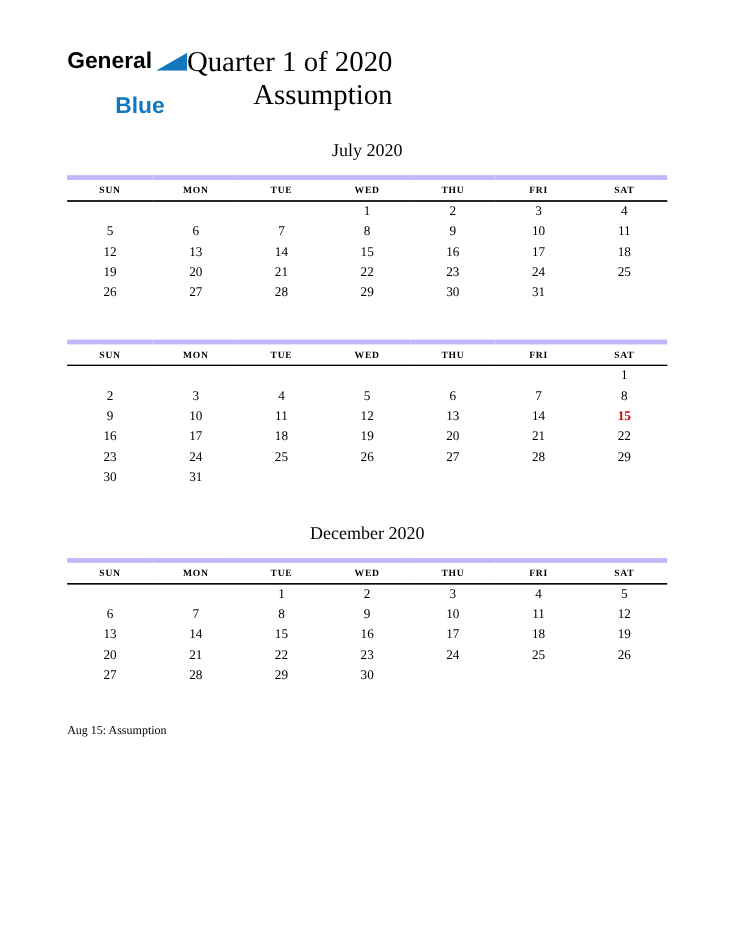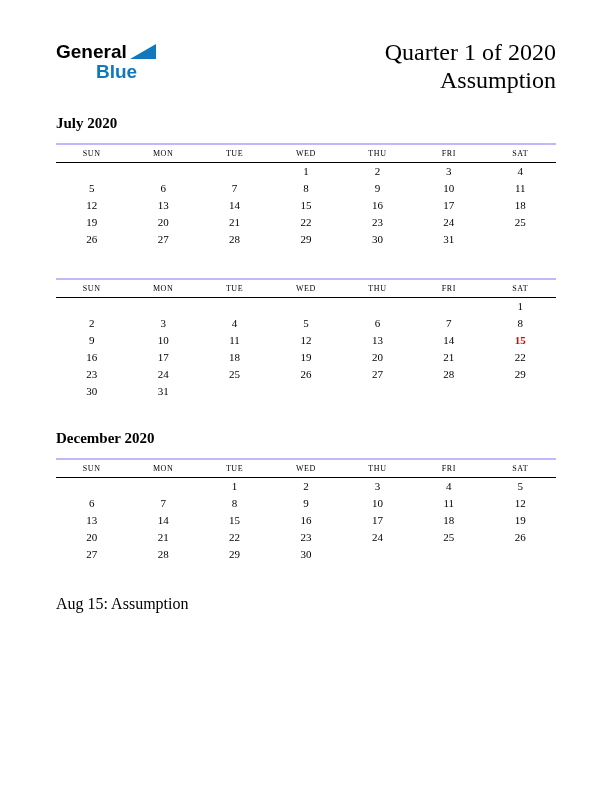--- a/index.html
+++ b/index.html
@@ -8,71 +8,70 @@
     width: 612px;
     height: 792px;
     margin: 0 auto;
     background: #ffffff;
     font-family: "Liberation Serif", serif;
     color: #000000;
     overflow: hidden;
   }
   .header {
     display: flex;
-    justify-content: space-between;
     align-items: flex-start;
     padding: 38px 56px 0 56px;
   }
   .logo {
     font-family: "Liberation Sans", sans-serif;
     font-weight: bold;
     font-size: 19px;
     line-height: 1.0;
     padding-top: 4px;
   }
   .logo-line1 { display: flex; align-items: flex-end; gap: 3px; color: #000000; }
-  .logo-line2 { color: var(--accent-blue, #1178be); padding-left: 40px; margin-top: 1px; }
+  .logo-line2 { color: var(--accent-blue, #1178be); padding-left: 40px; margin-top: 18px; }
   .logo-tri { display: inline-block; margin-bottom: 2px; }
   .title {
     text-align: right;
     font-size: 24px;
     line-height: 1.18;
     font-weight: normal;
   }
   .months { margin-top: 20px; }
   .month { width: 500px; margin: 0 auto 30px auto; }
   .month-title {
-    text-align: left;
+    text-align: center;
     font-size: 15px;
-    font-weight: bold;
+    font-weight: normal;
     margin: 0 0 11px 0;
   }
   table { width: 100%; border-collapse: collapse; table-layout: fixed; }
   thead th {
-    border-top: 2px solid #c4b5fd;
+    border-top: 4px solid #c4b5fd;
     border-bottom: 1px solid #000000;
     font-size: 8px;
-    font-weight: normal;
+    font-weight: bold;
     letter-spacing: 0.6px;
     padding: 4px 0;
     text-align: center;
   }
   tbody td {
     text-align: center;
     font-size: 11px;
     padding: 2px 0 3px 0;
     height: 11px;
   }
   tbody td.highlight {
     color: var(--highlight-red, #e00000);
     font-weight: bold;
   }
   .footnote {
     margin: 32px 0 0 56px;
-    font-size: 16px;
+    font-size: 10px;
   }
 </style>
 </head>
 <body>
 
 <div class="page">
 
   <div class="header">
     <div class="logo">
       <div class="logo-line1">

